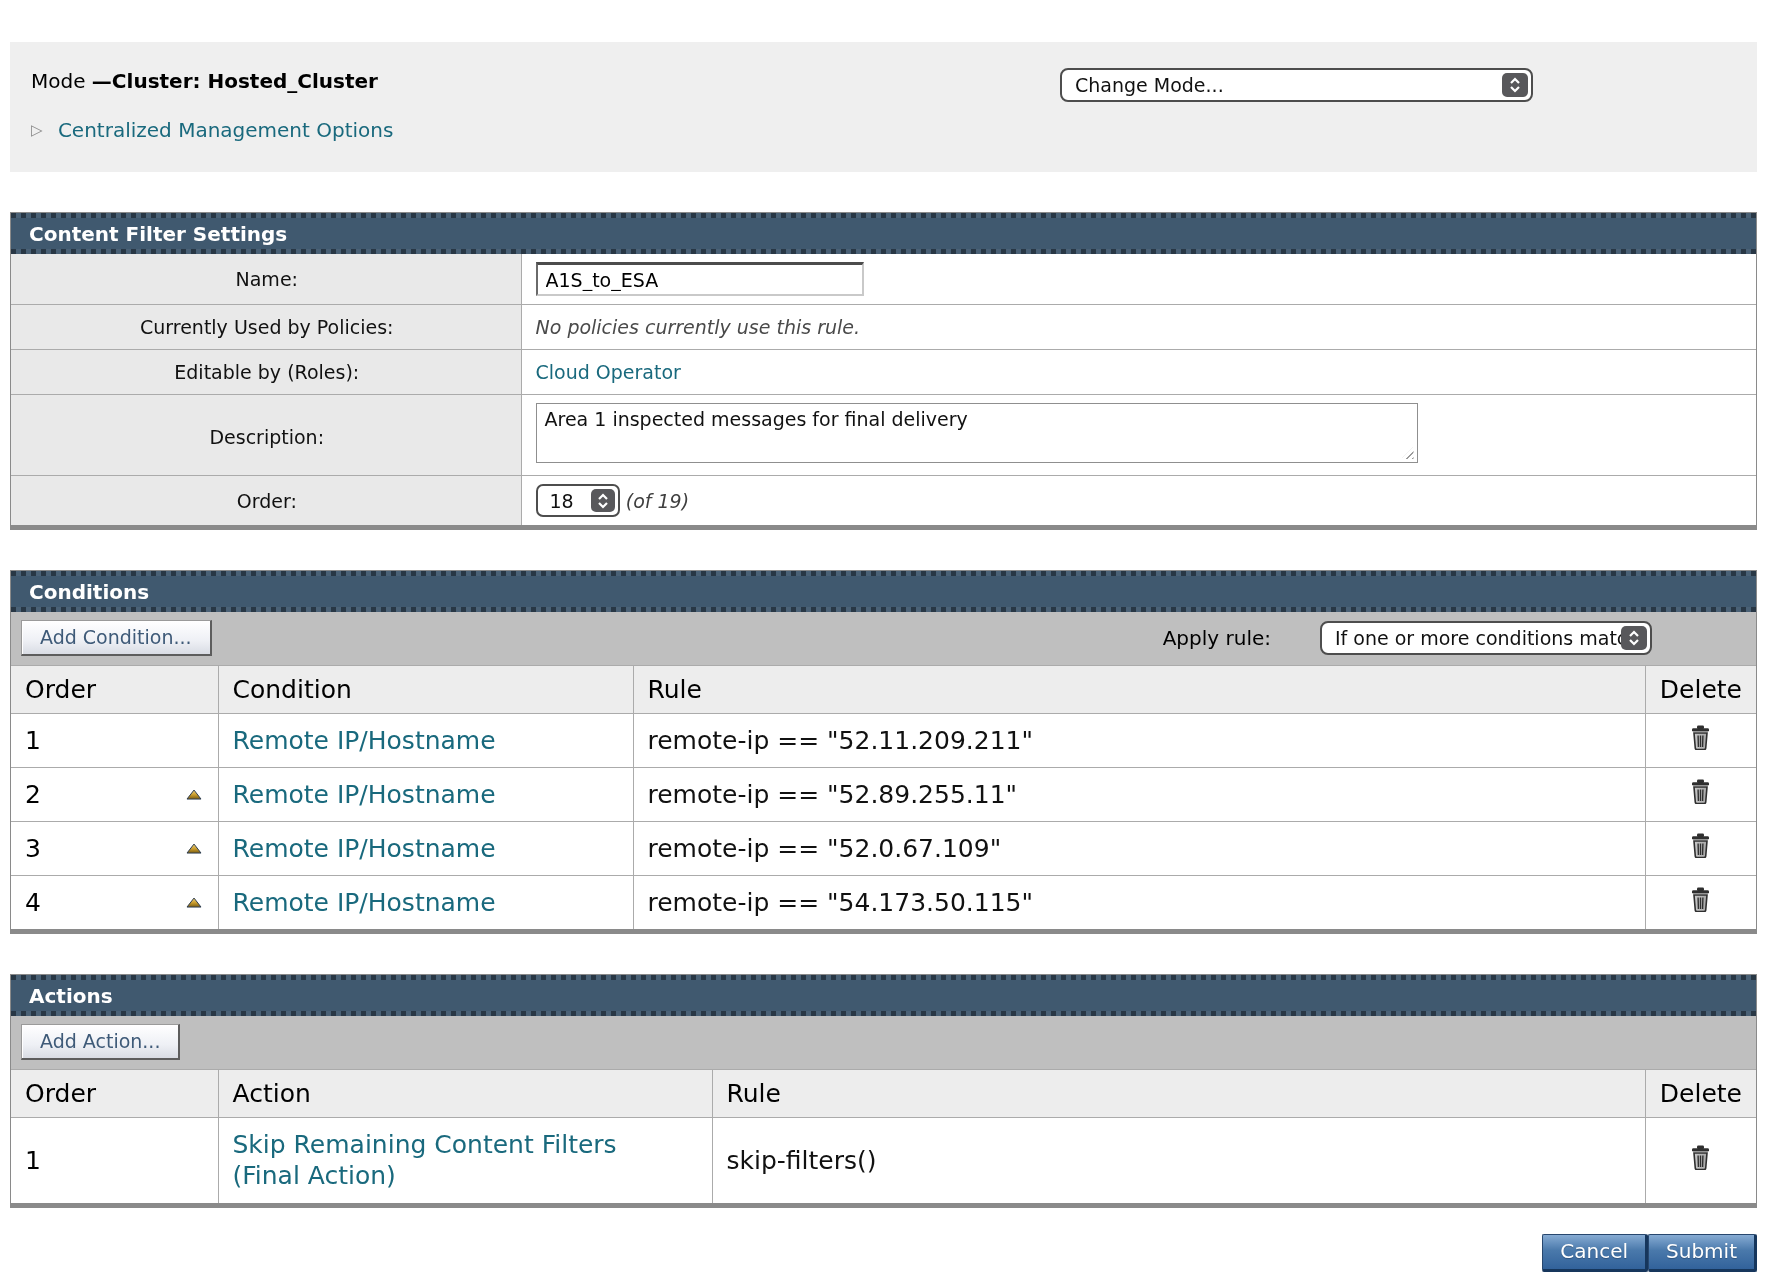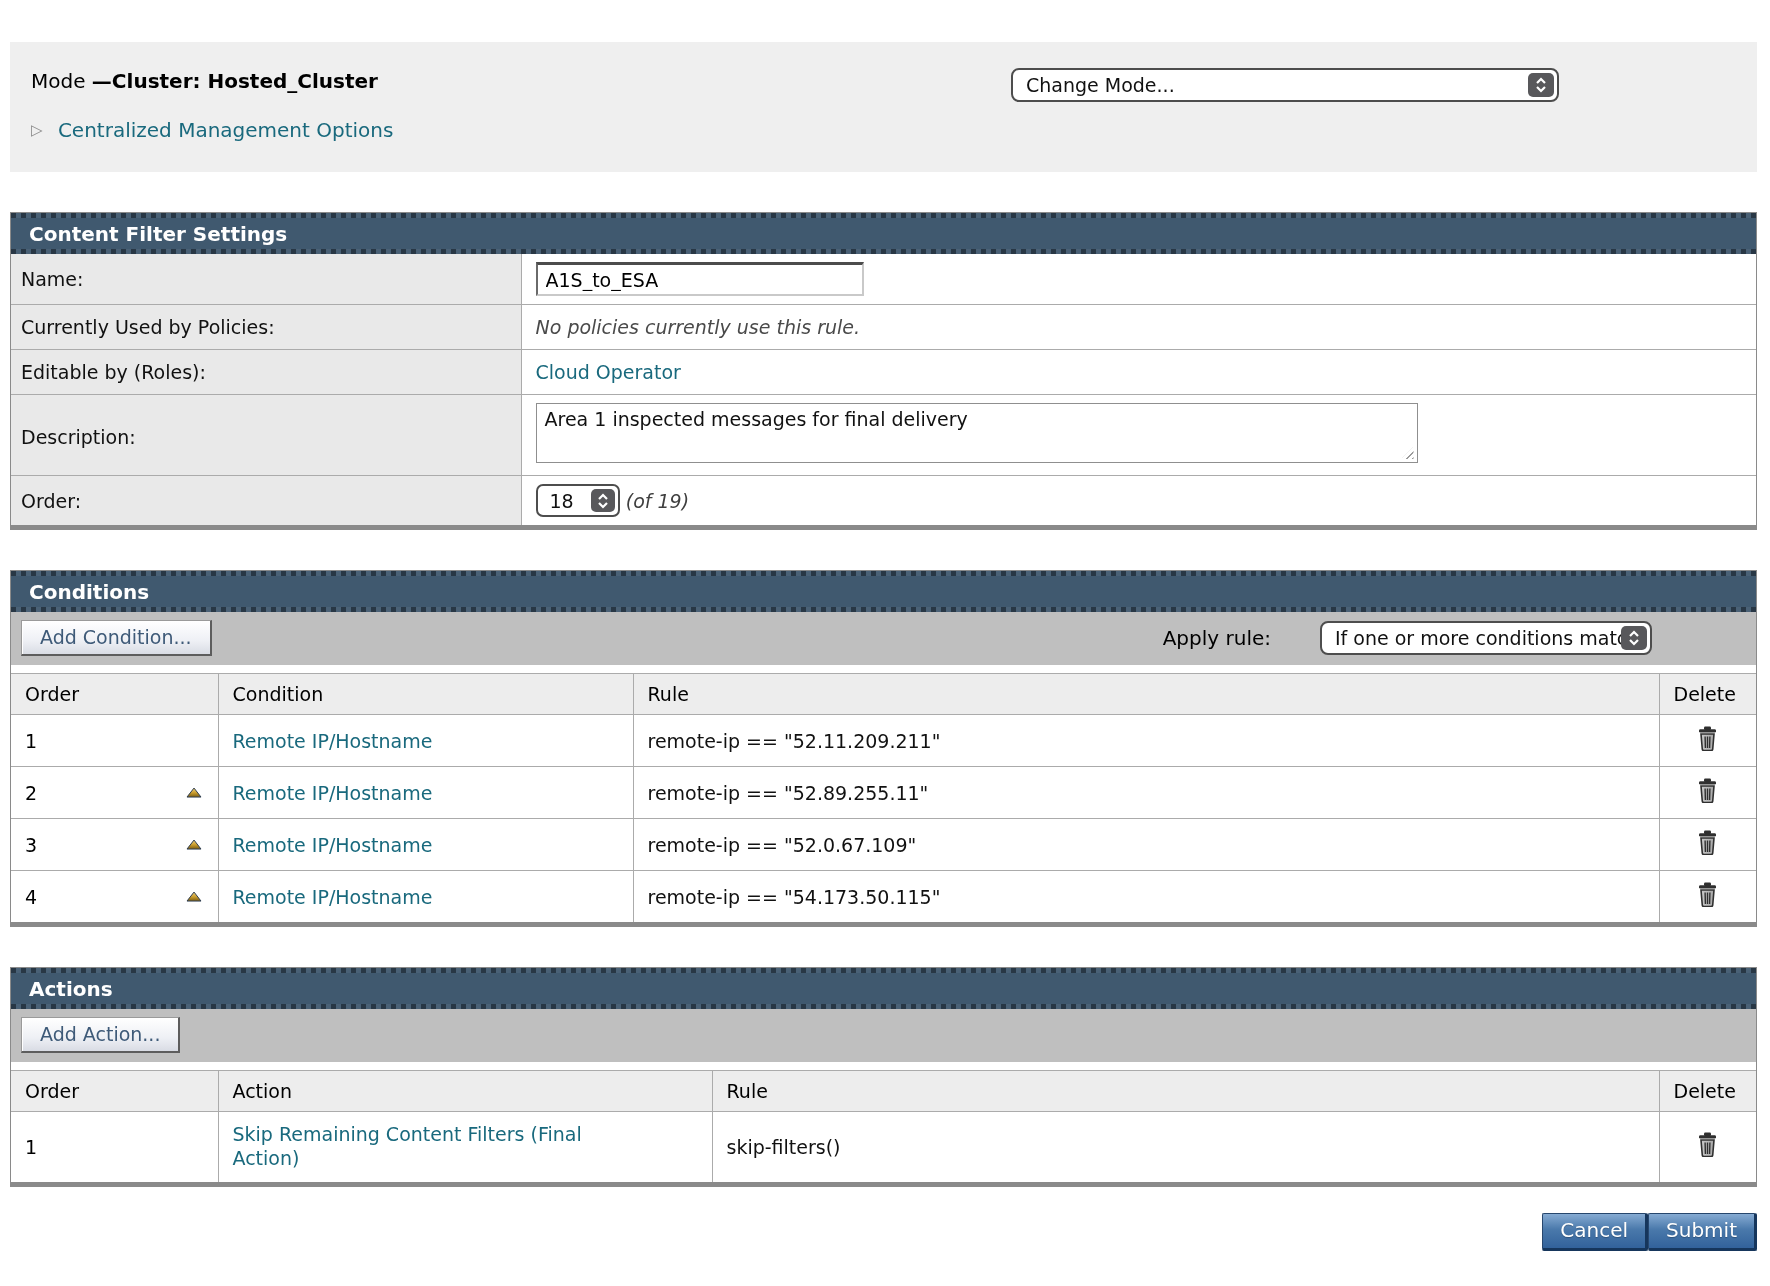--- a/index.html
+++ b/index.html
@@ -27,21 +27,21 @@
     display:inline-flex; align-items:center;
     background:#fff; border:2px solid #4d4d4d; border-radius:8px;
     height:34px; position:relative; padding:0 38px 0 13px;
     font-size:19px; color:#111; cursor:pointer; white-space:nowrap;
   }
   .mac-select .stepper {
     position:absolute; right:3px; top:3px; bottom:3px; width:26px;
     background:#58585b; border-radius:5px;
     display:flex; align-items:center; justify-content:center;
   }
-  .change-mode { position:absolute; top:26px; right:198px; width:548px; }
+  .change-mode { position:absolute; top:26px; right:224px; width:473px; }
   .mgmt-row { margin-top:25px; font-size:20px; }
   .disc { color:#8a8a8a; font-size:15px; margin-right:9px; vertical-align:2px; }
   a.teal-link { color:#19697d; text-decoration:none; cursor:pointer; }
 
   
   .section {
     margin-top:40px;
     border:1px solid #8a8a8a; border-bottom:5px solid #8a8a8a;
     background:#fff;
   }
@@ -53,21 +53,21 @@
       repeating-linear-gradient(90deg, rgba(0,0,0,.38) 0 5px, rgba(255,255,255,.05) 5px 10px);
     background-size:100% 5px,100% 5px;
     background-position:top,bottom; background-repeat:no-repeat;
   }
 
   
   table.form-table { width:100%; border-collapse:collapse; font-size:19px; }
   table.form-table td { border-top:1px solid #ababab; vertical-align:middle; }
   table.form-table tr:first-child td { border-top:none; }
   td.flabel {
-    width:510px; background:#e9e9e9; text-align:left;
+    width:510px; background:#e9e9e9; text-align:center;
     padding:11px 8px 11px 10px; color:#111;
   }
   td.fvalue { background:#fff; padding:8px 14px; border-left:1px solid #ababab; }
   td.top { vertical-align:top; padding-top:14px; }
   .name-input {
     width:328px; height:34px; font-family:inherit; font-size:19px;
     padding:2px 8px; background:#fff;
     border:2px solid #c9c9c9; border-top:3px solid #4c4c4c; border-left:2px solid #6a6a6a;
     outline:none;
   }
@@ -96,21 +96,21 @@
     font-family:inherit; font-size:19px; color:#3e5a78;
     background:linear-gradient(#ffffff,#eef0f5 60%,#d9dce4);
     border:1px solid #9a9a9a; border-right:2px solid #5d5d5d; border-bottom:2px solid #5d5d5d;
     box-shadow:inset 1px 1px 0 #fff;
     padding:5px 18px 6px 18px; cursor:pointer;
   }
   .apply-group { margin-left:auto; margin-right:90px; display:flex; align-items:center;gap:37px; }
   .apply-label { font-size:20px; margin-right:12px; }
   .apply-select { width:332px; }
 
-  table.grid { width:100%; border-collapse:collapse; font-size:19px;margin-top:8px; }
+  table.grid { width:100%; border-collapse:collapse; font-size:25px; }
   table.grid th, table.grid td { border:1px solid #ababab; }
   table.grid th {
     background:#ededed; font-weight:normal; text-align:left;
     padding:9px 14px; color:#000;
   }
   table.grid td { background:#fff; padding:11px 14px; }
   table.grid th:first-child, table.grid td:first-child { border-left:none; }
   table.grid th:last-child, table.grid td:last-child { border-right:none; }
   table.grid tr:last-child td { border-bottom:none; }
   th.del-col, td.del-cell { width:97px; text-align:center; padding-left:4px; padding-right:4px; }

